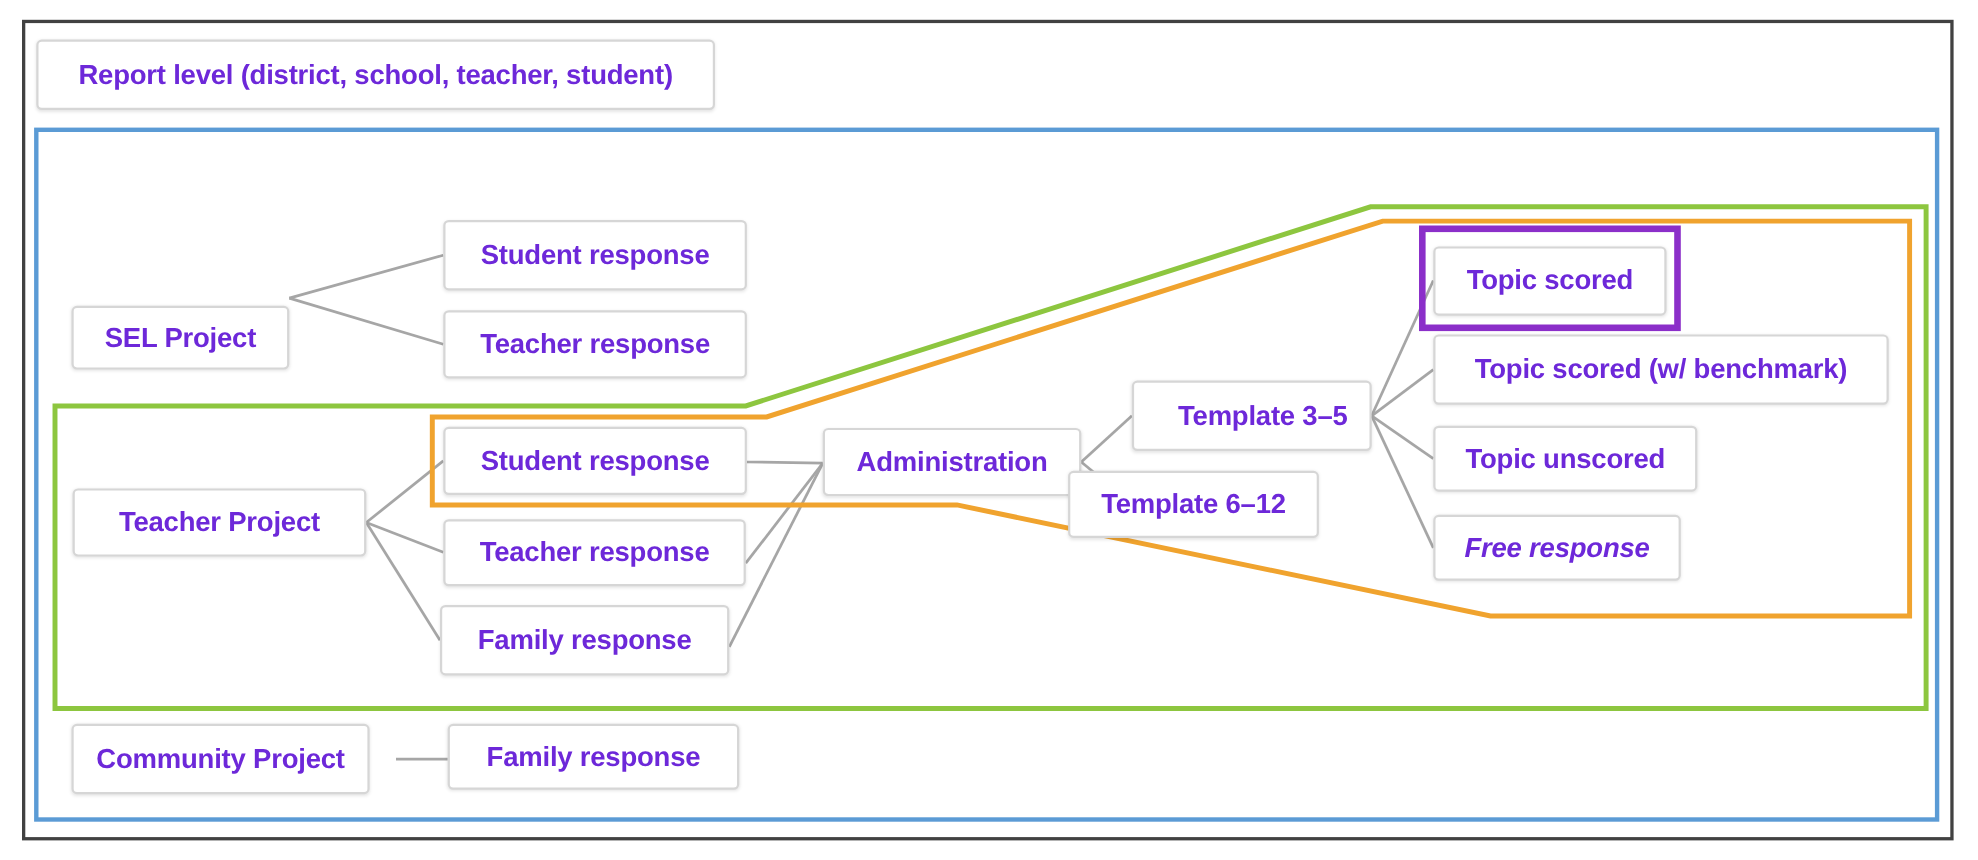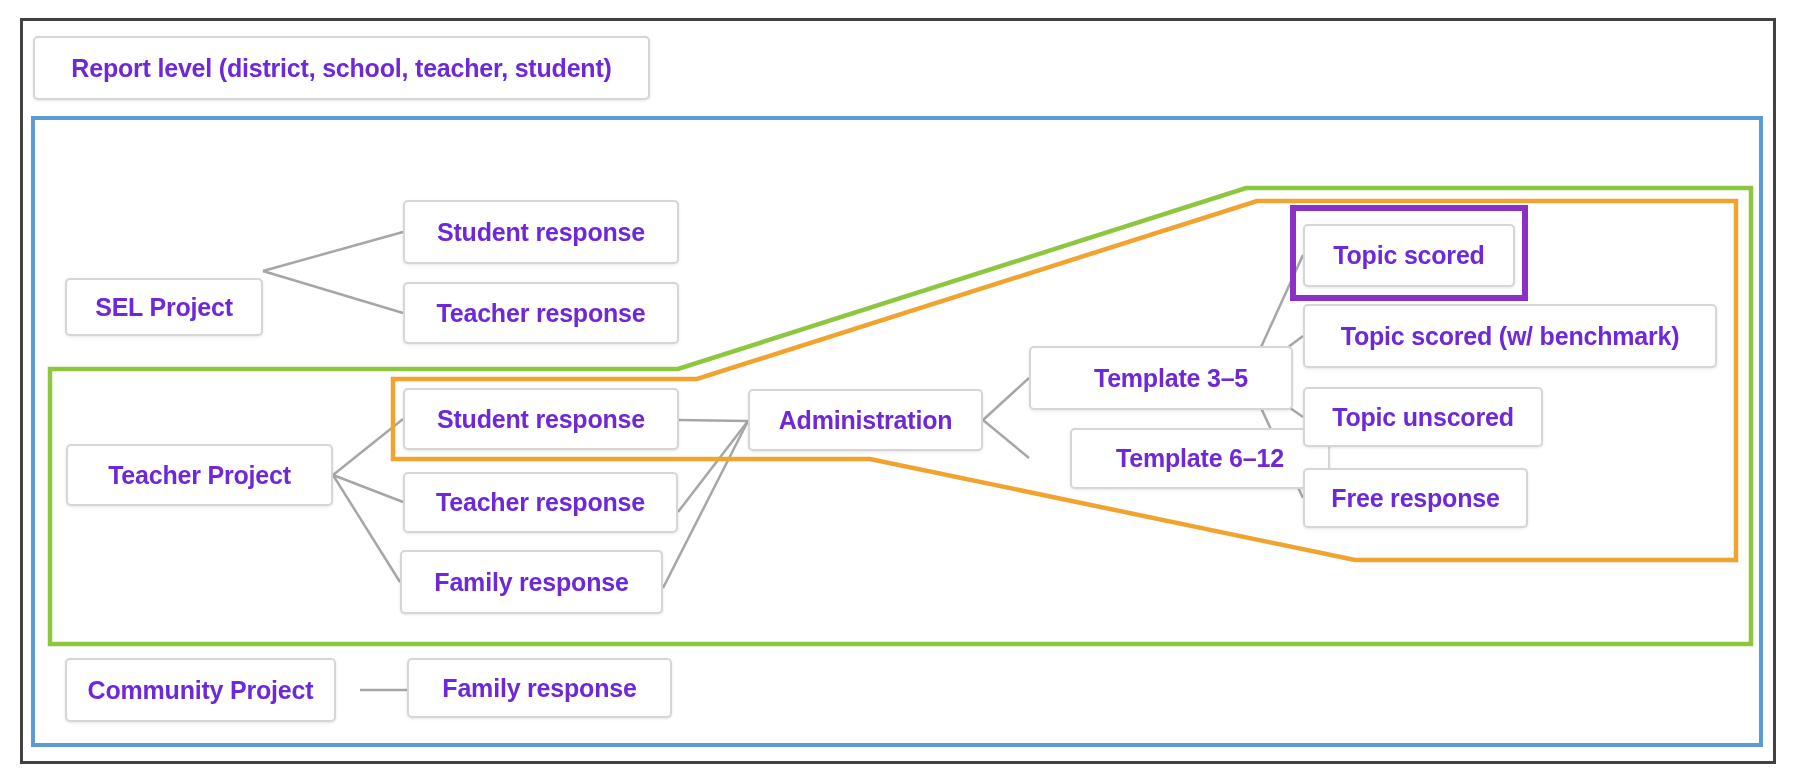--- a/index.html
+++ b/index.html
@@ -91,24 +91,24 @@
   <div class="node" style="left:65px;top:242px;width:198px;height:58px;margin-top:36px;">SEL Project</div>
   <div class="node" style="left:403px;top:200px;width:276px;height:64px;">Student response</div>
   <div class="node" style="left:403px;top:282px;width:276px;height:62px;">Teacher response</div>
 
   <div class="node" style="left:66px;top:444px;width:267px;height:62px;">Teacher Project</div>
   <div class="node" style="left:403px;top:388px;width:276px;height:62px;">Student response</div>
   <div class="node" style="left:403px;top:472px;width:275px;height:61px;">Teacher response</div>
   <div class="node" style="left:400px;top:550px;width:263px;height:64px;">Family response</div>
 
   <div class="node" style="left:748px;top:389px;width:235px;height:62px;">Administration</div>
-  <div class="node" style="left:1029px;top:346px;width:264px;height:64px;padding-left:20px;">Template 3–5</div>
-  <div class="node" style="left:1070px;top:428px;width:260px;height:61px;">Template 6–12</div>
+  <div class="node" style="left:1029px;top:346px;width:218px;height:64px;padding-left:20px;">Template 3–5</div>
+  <div class="node" style="left:971px;top:428px;width:228px;height:61px;">Template 6–12</div>
 
   <div class="node" style="left:1303px;top:224px;width:212px;height:63px;">Topic scored</div>
   <div class="node" style="left:1303px;top:304px;width:414px;height:64px;">Topic scored (w/ benchmark)</div>
   <div class="node" style="left:1303px;top:387px;width:240px;height:60px;text-align:right;">Topic unscored</div>
-  <div class="node" style="left:1303px;top:468px;width:225px;height:60px;">Free response</div>
+  <div class="node" style="left:1303px;top:468px;width:225px;height:60px;font-style:italic;">Free response</div>
 
   <div class="node" style="left:65px;top:658px;width:271px;height:64px;">Community Project</div>
   <div class="node" style="left:407px;top:658px;width:265px;height:60px;">Family response</div>
 
 </div>
 
 </body></html>

